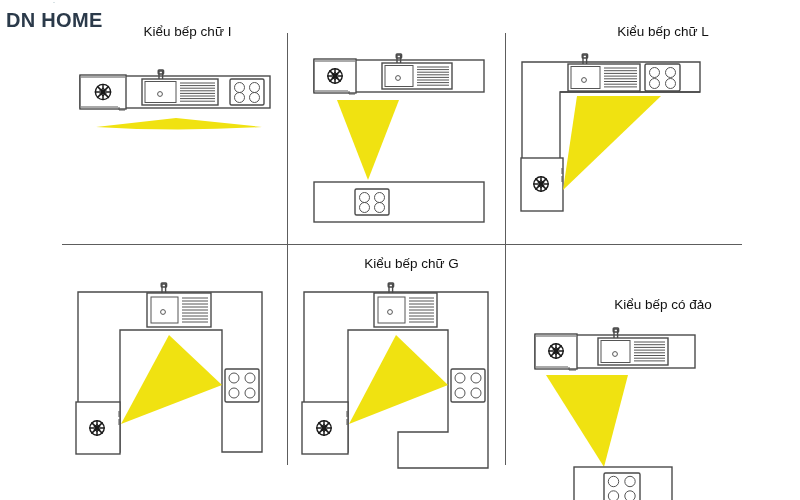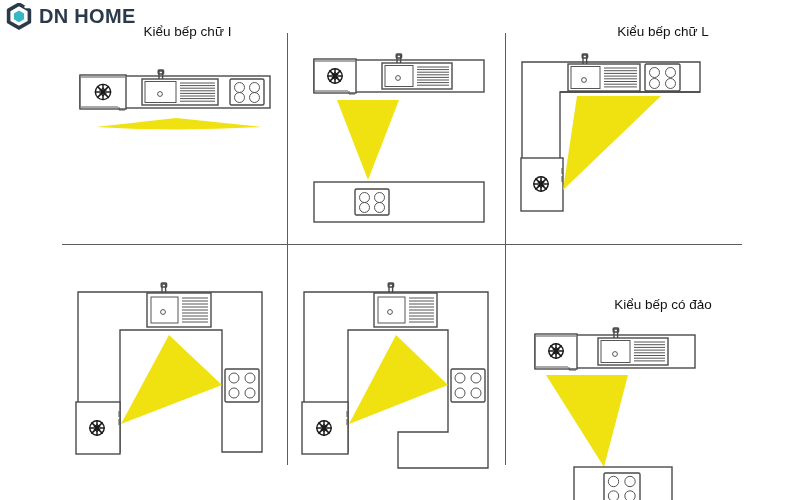--- a/index.html
+++ b/index.html
@@ -18,20 +18,21 @@
 
   
   #brand {
     position: absolute;
     left: 6px;
     top: 2px;
     display: flex;
     align-items: center;
     gap: 7px;
     height: 28px;
+    flex-direction: column;
   }
   #brand .mark {
     width: 26px;
     height: 27px;
     display: block;
   }
   #brand .wordmark {
     font-family: "Liberation Sans", sans-serif;
     font-size: 20px;
     font-weight: bold;
@@ -253,20 +254,21 @@
           <circle r="2" fill="#1a1a1a" stroke="none"></circle>
         </g>
       </g>
 
       <path class="tri" fill="#F0E211" d="M107,53 L160,103 L59,142 Z"></path>
     </svg>
   </div>
 </div>
 
 <div class="panel" style="left:292px; top:256px; width:213px; height:215px;">
+  <div class="panel-title">Kiểu bếp chữ G</div>
   <div class="panel-figure" style="top:26px;">
     <svg width="213" height="188" viewBox="0 0 213 188">
 
       <path class="ln-d" d="M12,10 H196 V186 H106 V150 H156 V48 H56 V170 H12 Z"></path>
 
       <g>
         <rect class="ln-d" x="82" y="11" width="63" height="34"></rect>
         <rect class="thin" x="86" y="15" width="27" height="26"></rect>
         <circle class="thin" cx="98" cy="30" r="2.4"></circle>
         <path class="ln" d="M97 11 L97 2 M100.6 11 L100.6 2 M96 2 L101.6 2"></path>

